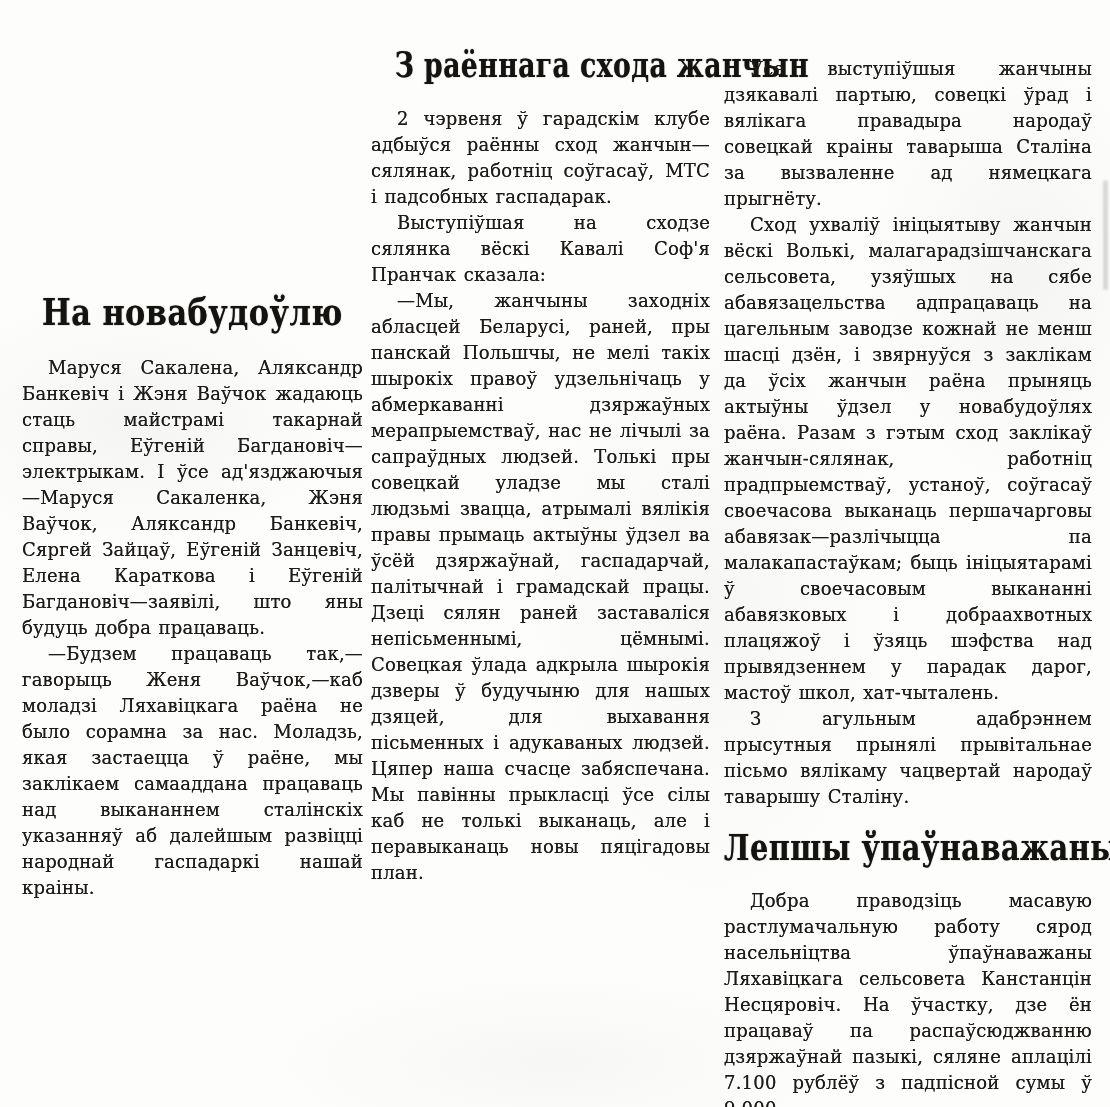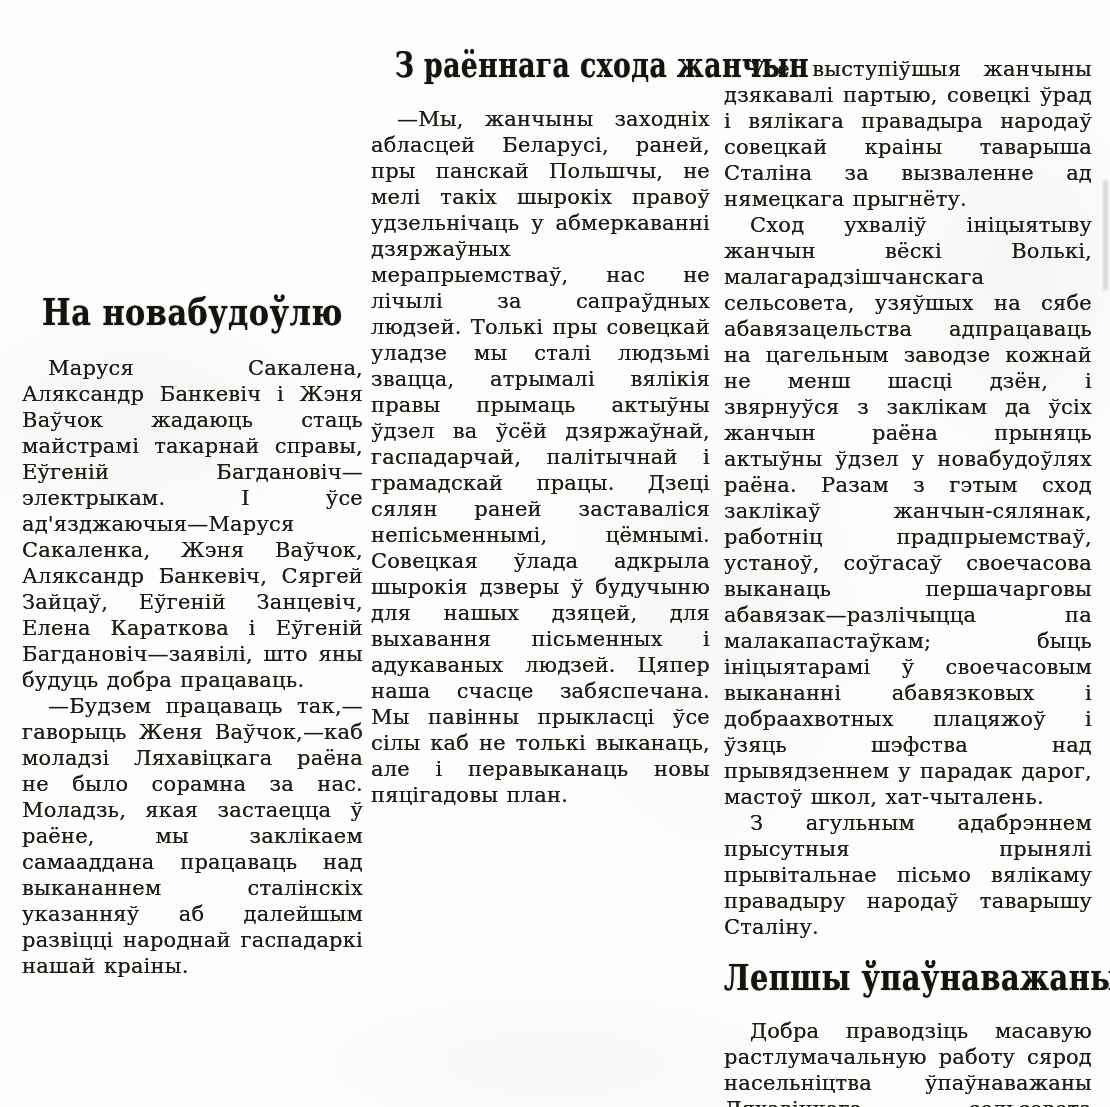--- a/index.html
+++ b/index.html
@@ -70,21 +70,21 @@
     margin: 16px 0 24px 0;
     font-size: 32px;
     text-align: left;
     transform: scale(0.9, 1.12);
     transform-origin: top left;
   }
   .body-start-right { padding-top: 56px; }
 
   .para {
     margin: 0;
-    font-size: 21px;
+    font-size: 18px;
     line-height: 26px;
     text-align: justify;
     text-indent: 26px;
     word-spacing: 1.5px;
     letter-spacing: 0.2px;
     text-shadow: 0 0 0.6px rgba(25,22,18,0.8);
   }
   .last-line {
     display: flex;
     align-items: baseline;
@@ -109,27 +109,29 @@
 
   <div class="column col-left">
     <h1 class="headline headline-left">На новабудоўлю</h1>
     <p class="para">Маруся Сакалена, Аляксандр Банкевіч і Жэня Ваўчок жадаюць стаць майстрамі такарнай справы, Еўгеній Багдановіч—электрыкам. І ўсе ад'язджаючыя—Маруся Сакаленка, Жэня Ваўчок, Аляксандр Банкевіч, Сяргей Зайцаў, Еўгеній Занцевіч, Елена Караткова і Еўгеній Багдановіч—заявілі, што яны будуць добра працаваць.</p>
     <p class="para">—Будзем працаваць так,—гаворыць Женя Ваўчок,—каб моладзі Ляхавіцкага раёна не было сорамна за нас. Моладзь, якая застаецца ў раёне, мы заклікаем самааддана працаваць над выкананнем сталінскіх указанняў аб далейшым развіцці народнай гаспадаркі нашай краіны.</p>
 
   </div>
 
   <div class="column col-middle">
     <h1 class="headline headline-middle">З раённага схода жанчын</h1>
+    <p class="para">2 чэрвеня ў гарадскім клубе адбыўся раённы сход жанчын—сялянак, работніц соўгасаў, МТС і падсобных гаспадарак.</p>
+    <p class="para">Выступіўшая на сходзе сялянка вёскі Кавалі Соф'я Пранчак сказала:</p>
     <p class="para">—Мы, жанчыны заходніх абласцей Беларусі, раней, пры панскай Польшчы, не мелі такіх шырокіх правоў удзельнічаць у абмеркаванні дзяржаўных мерапрыемстваў, нас не лічылі за сапраўдных людзей. Толькі пры совецкай уладзе мы сталі людзьмі звацца, атрымалі вялікія правы прымаць актыўны ўдзел ва ўсёй дзяржаўнай, гаспадарчай, палітычнай і грамадскай працы. Дзеці сялян раней заставаліся непісьменнымі, цёмнымі. Совецкая ўлада адкрыла шырокія дзверы ў будучыню для нашых дзяцей, для выхавання пісьменных і адукаваных людзей. Цяпер наша счасце забяспечана. Мы павінны прыкласці ўсе сілы каб не толькі выканаць, але і перавыканаць новы пяцігадовы план.</p>
   </div>
 
   <div class="column col-right body-start-right">
     <p class="para">Усе выступіўшыя жанчыны дзякавалі партыю, совецкі ўрад і вялікага правадыра народаў совецкай краіны таварыша Сталіна за вызваленне ад нямецкага прыгнёту.</p>
     <p class="para">Сход ухваліў ініцыятыву жанчын вёскі Волькі, малагарадзішчанскага сельсовета, узяўшых на сябе абавязацельства адпрацаваць на цагельным заводзе кожнай не менш шасці дзён, і звярнуўся з заклікам да ўсіх жанчын раёна прыняць актыўны ўдзел у новабудоўлях раёна. Разам з гэтым сход заклікаў жанчын-сялянак, работніц прадпрыемстваў, устаноў, соўгасаў своечасова выканаць першачарговы абавязак—разлічыцца па малакапастаўкам; быць ініцыятарамі ў своечасовым выкананні абавязковых і добраахвотных плацяжоў і ўзяць шэфства над прывядзеннем у парадак дарог, мастоў школ, хат-чыталень.</p>
-    <p class="para">З агульным адабрэннем прысутныя прынялі прывітальнае пісьмо вялікаму правадыру народаў таварышу Сталіну.</p>
+    <p class="para">З агульным адабрэннем прысутныя прынялі прывітальнае пісьмо вялікаму чацвертай народаў таварышу Сталіну.</p>
 
     <h2 class="headline headline-right">Лепшы ўпаўнаважаны</h2>
 
     <p class="para">Добра праводзіць масавую растлумачальную работу сярод насельніцтва ўпаўнаважаны Ляхавіцкага сельсовета Канстанцін Несцяровіч. На ўчастку, дзе ён працаваў па распаўсюджванню дзяржаўнай пазыкі, сяляне аплацілі 7.100 рублёў з падпісной сумы ў 9.000</p>
 
     <div class="last-line">
       <span>рублёў.</span>
       <span class="sig-inline">С. БУЛЫГІН.</span>
     </div>
   </div>

